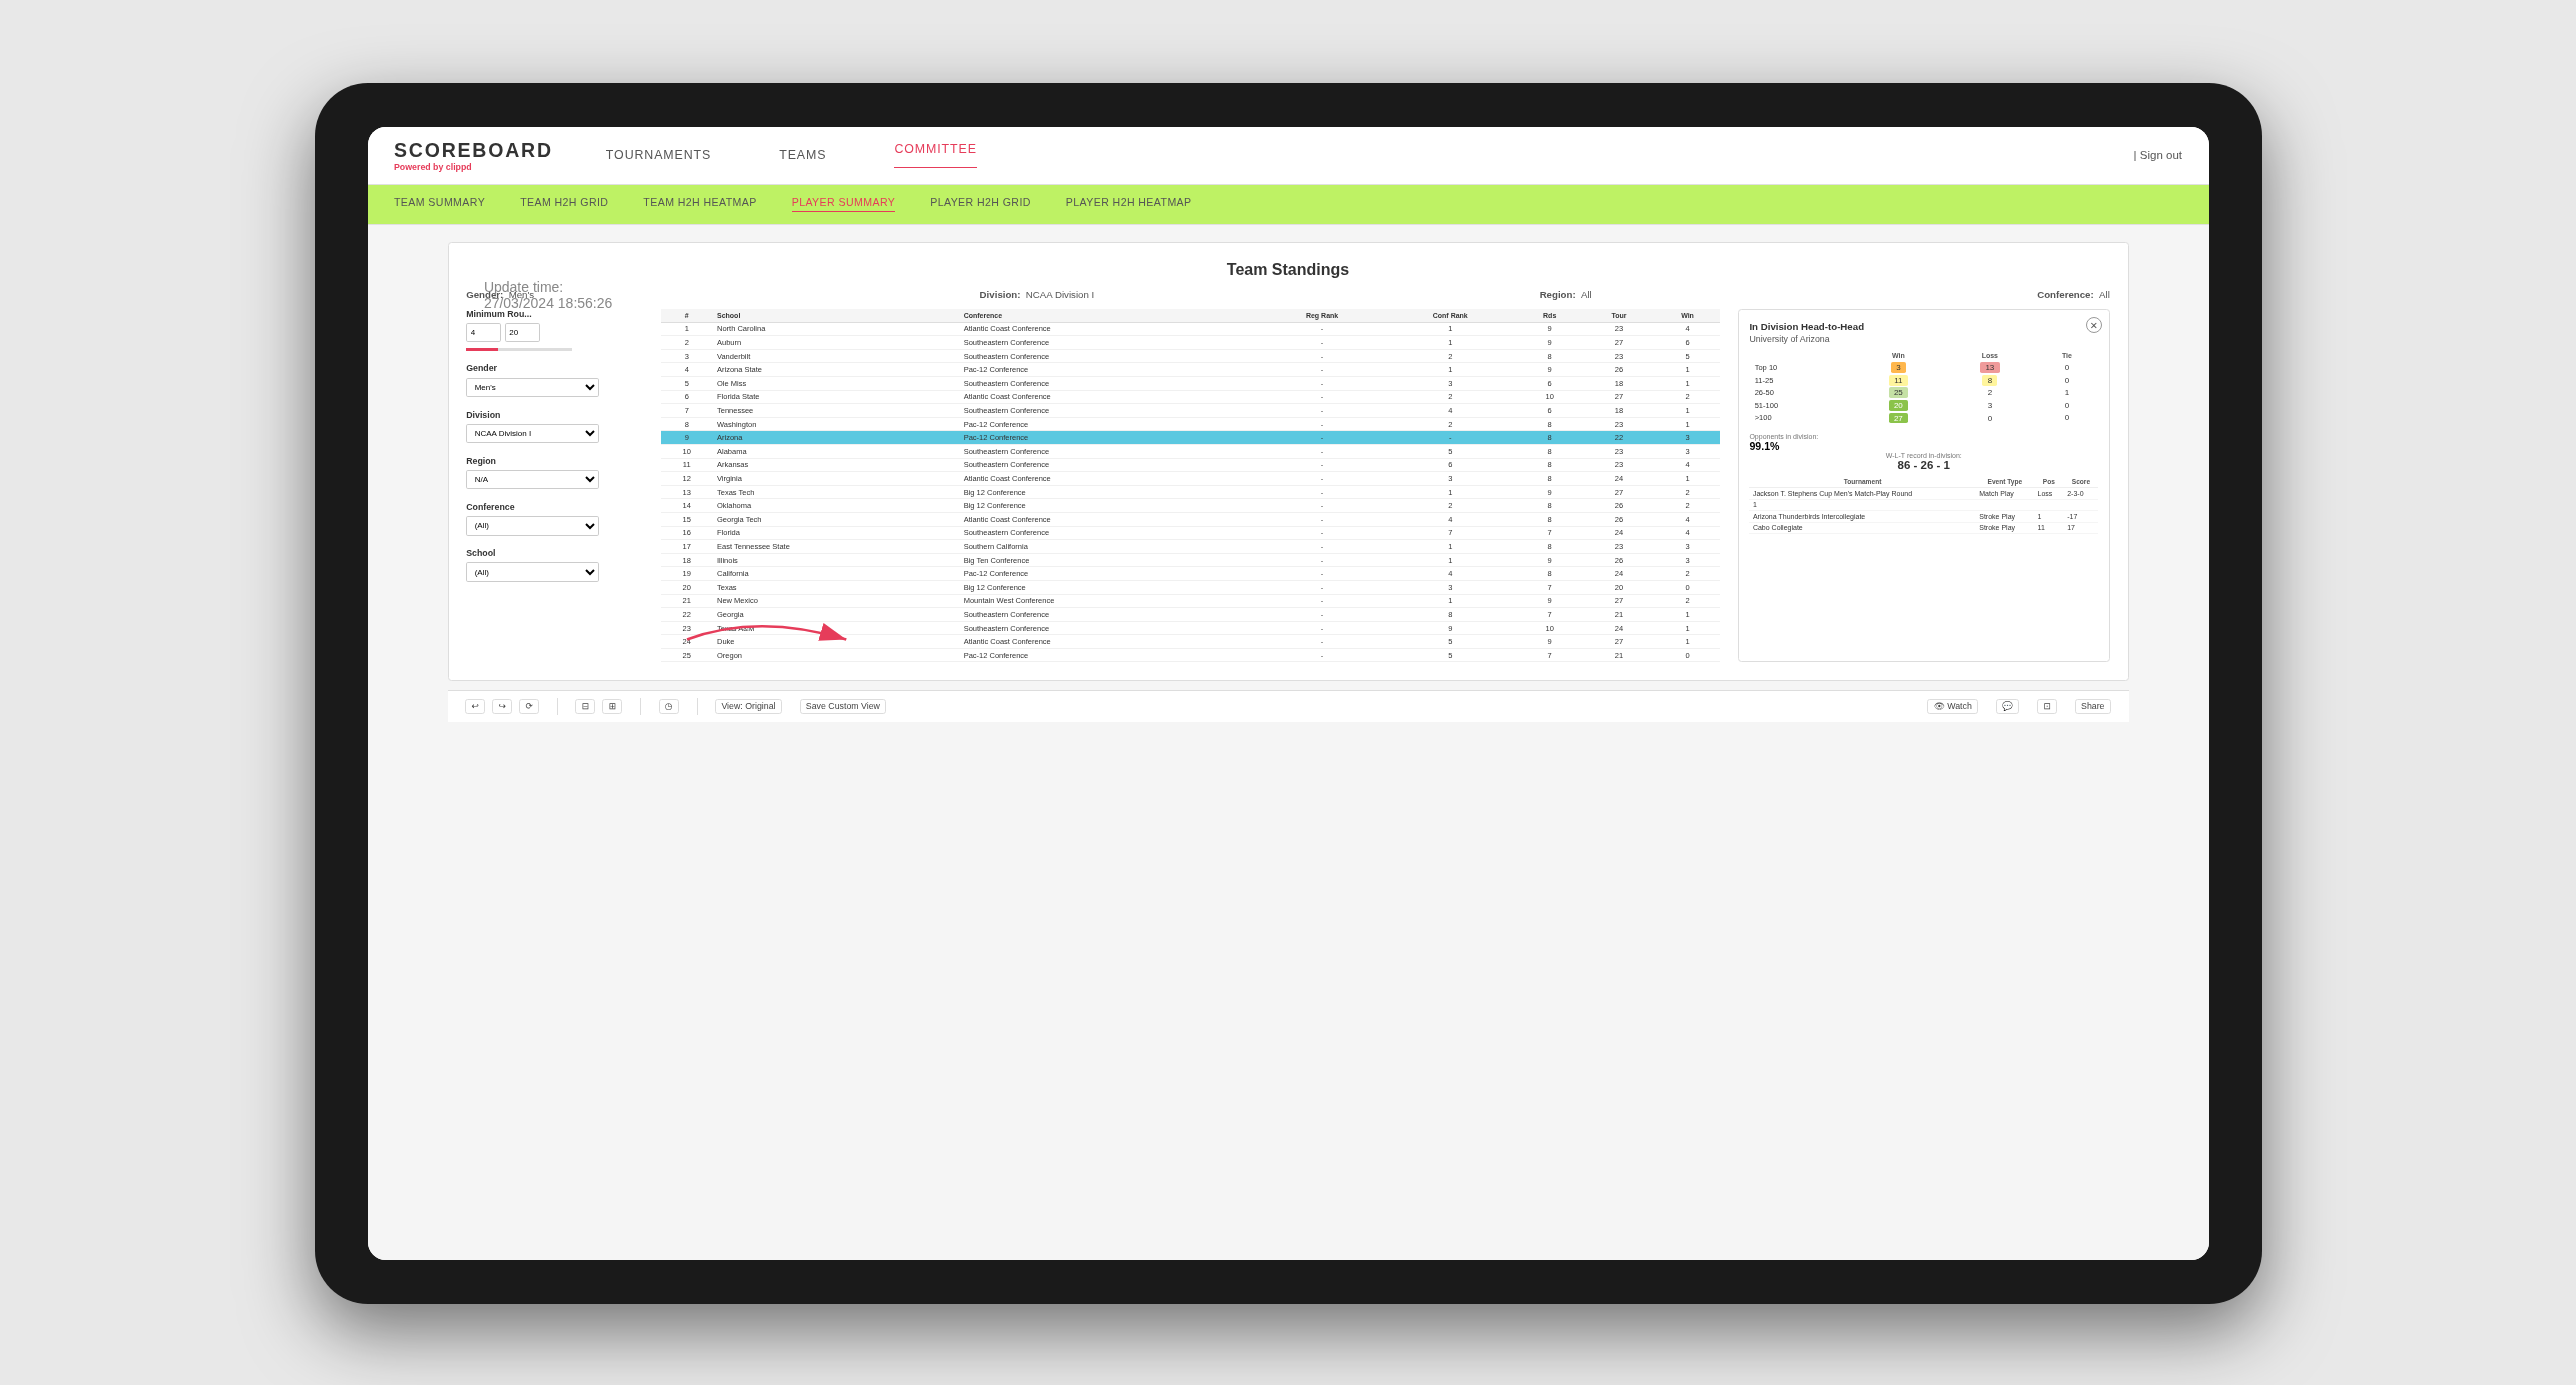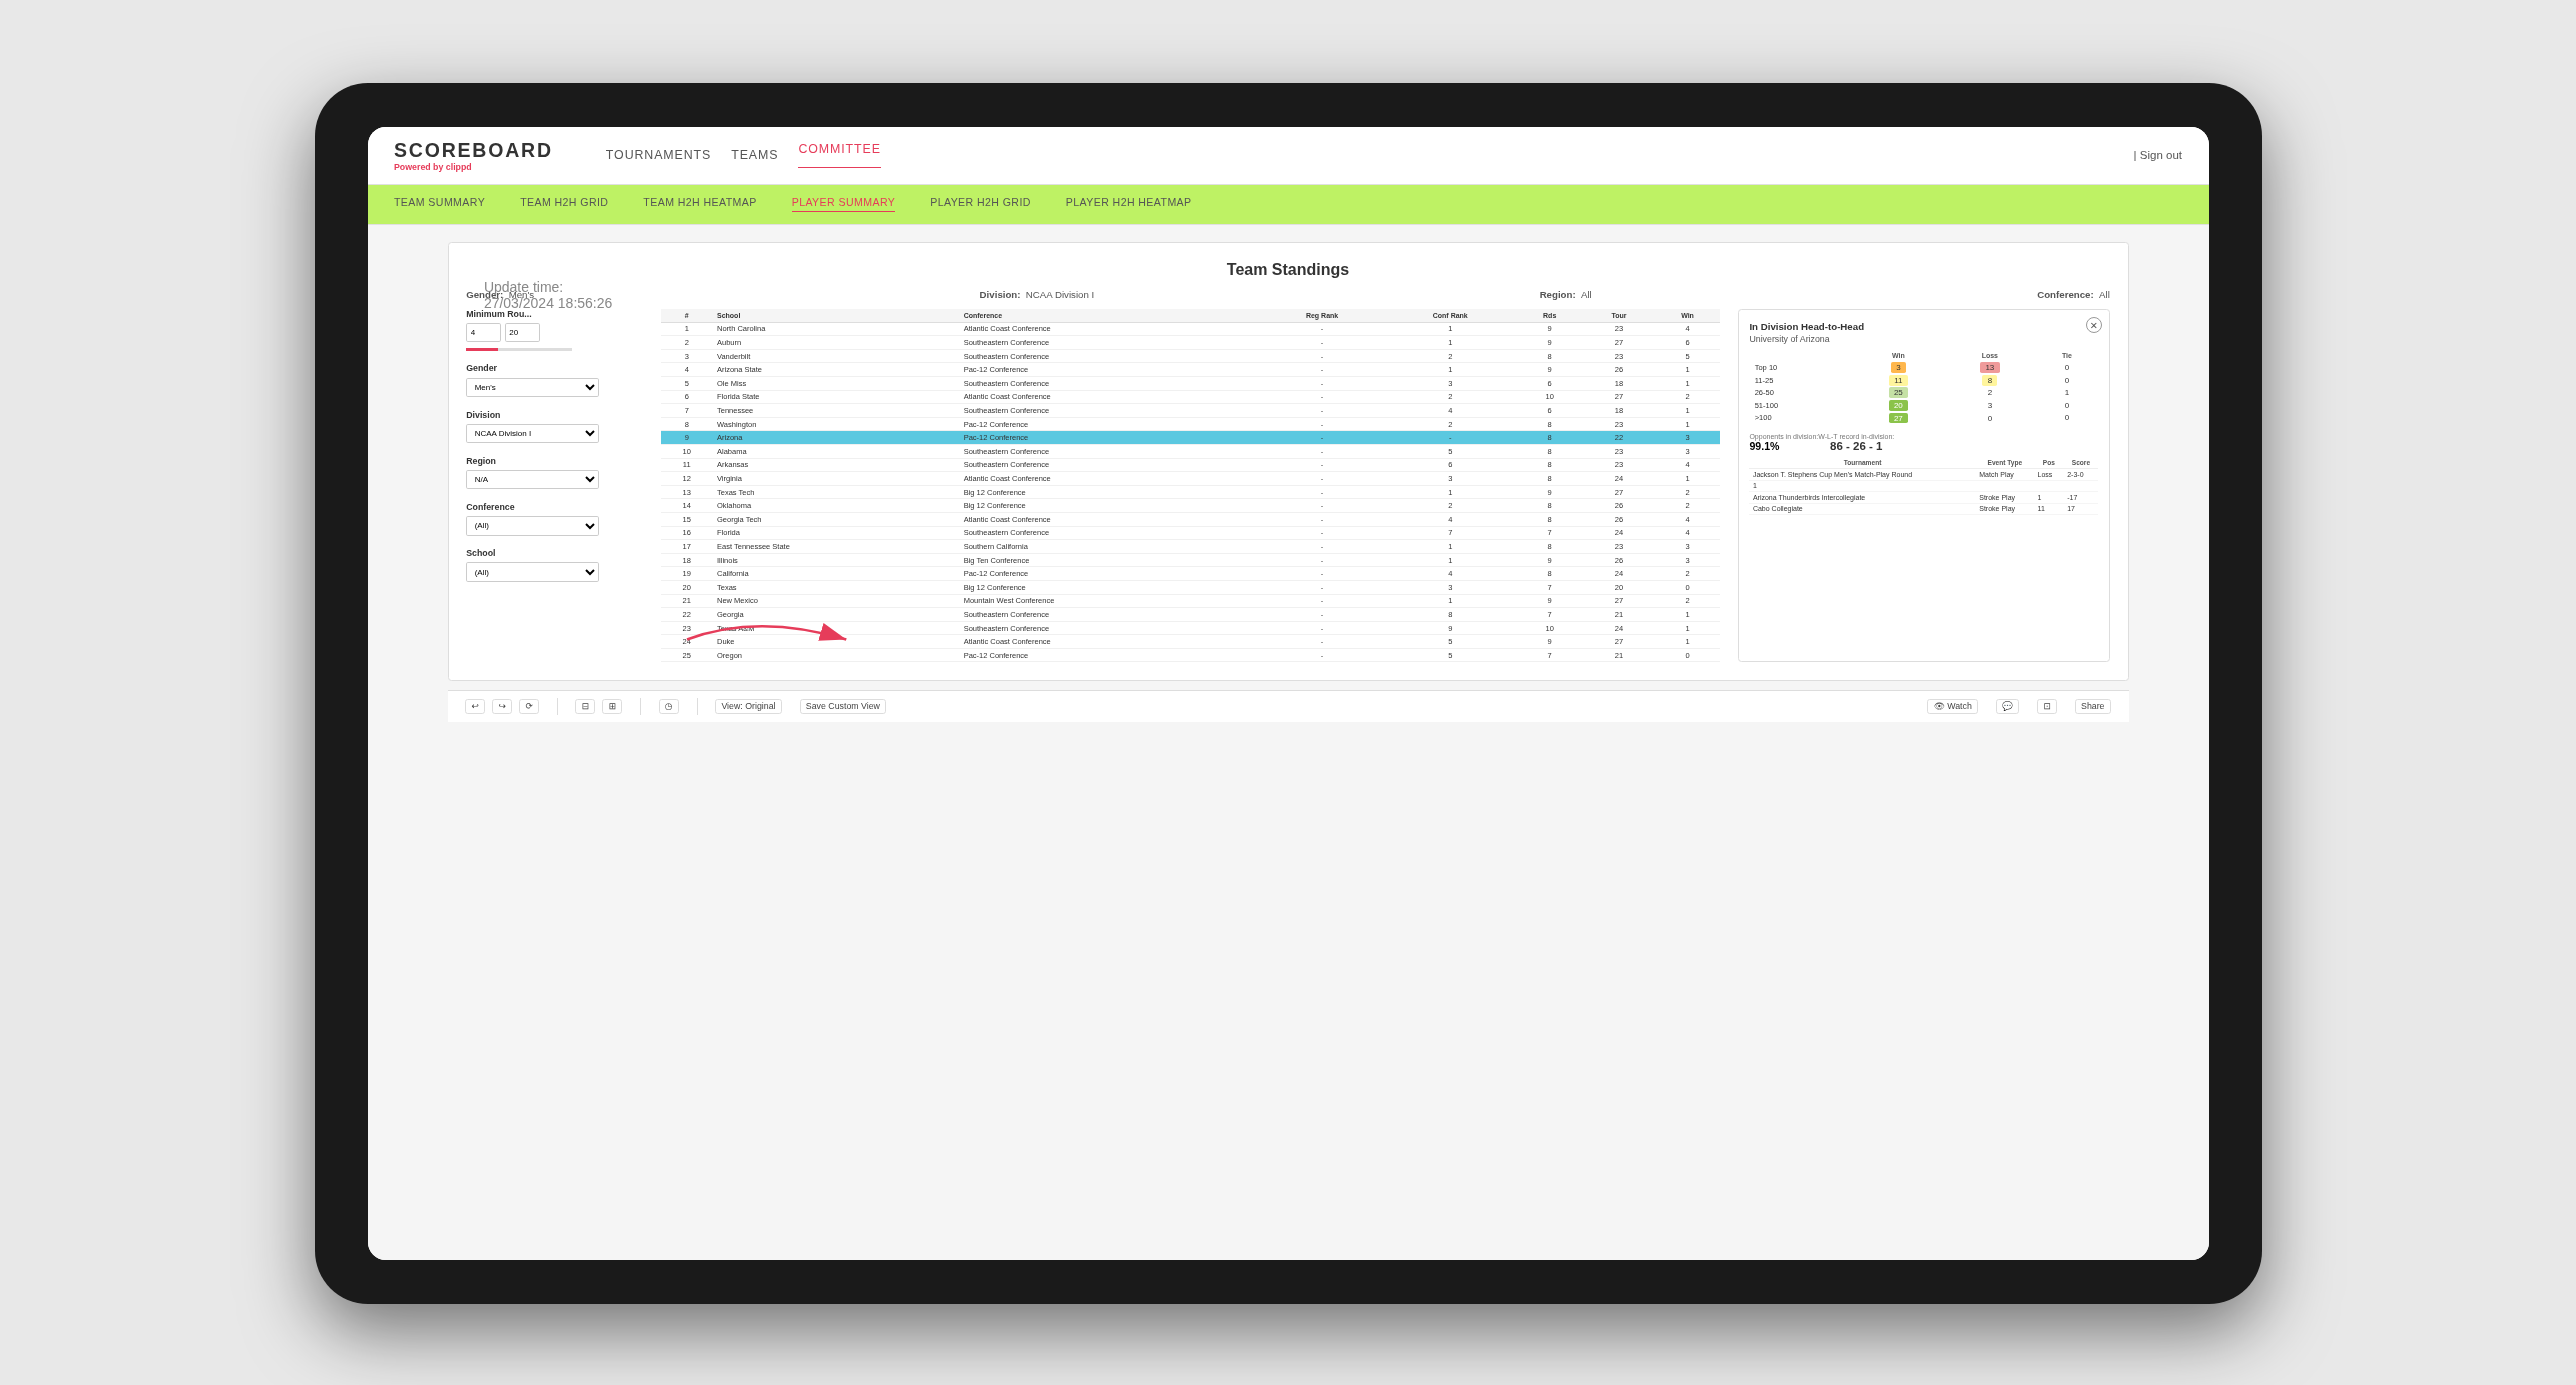--- a/index.html
+++ b/index.html
@@ -64,21 +64,21 @@
       color: #999;
     }
 
     .logo-sub span {
       color: #e63c5a;
       font-weight: bold;
     }
 
     .top-nav-links {
       display: flex;
-      gap: 20px;
+      gap: 68px;
       align-items: center;
     }
 
     .top-nav-link {
       font-size: 12.4px;
       color: #555;
       cursor: pointer;
       text-decoration: none;
       letter-spacing: 0.9px;
       font-weight: 500;
@@ -355,20 +355,21 @@
     .cell-light-green { background: #c5e1a5; border-radius: 1.8px; }
     .cell-yellow { background: #fff59d; border-radius: 1.8px; }
     .cell-orange { background: #ffb74d; border-radius: 1.8px; }
     .cell-red { background: #ef9a9a; border-radius: 1.8px; }
 
     .opponents-section {
       display: flex;
       justify-content: flex-start;
       font-size: 8px;
       margin-bottom: 5.3px;
+      flex-direction: column;
     }
 
     .wl-record {
       text-align: center;
     }
 
     .wl-record .label {
       font-size: 7px;
       color: #777;
     }

